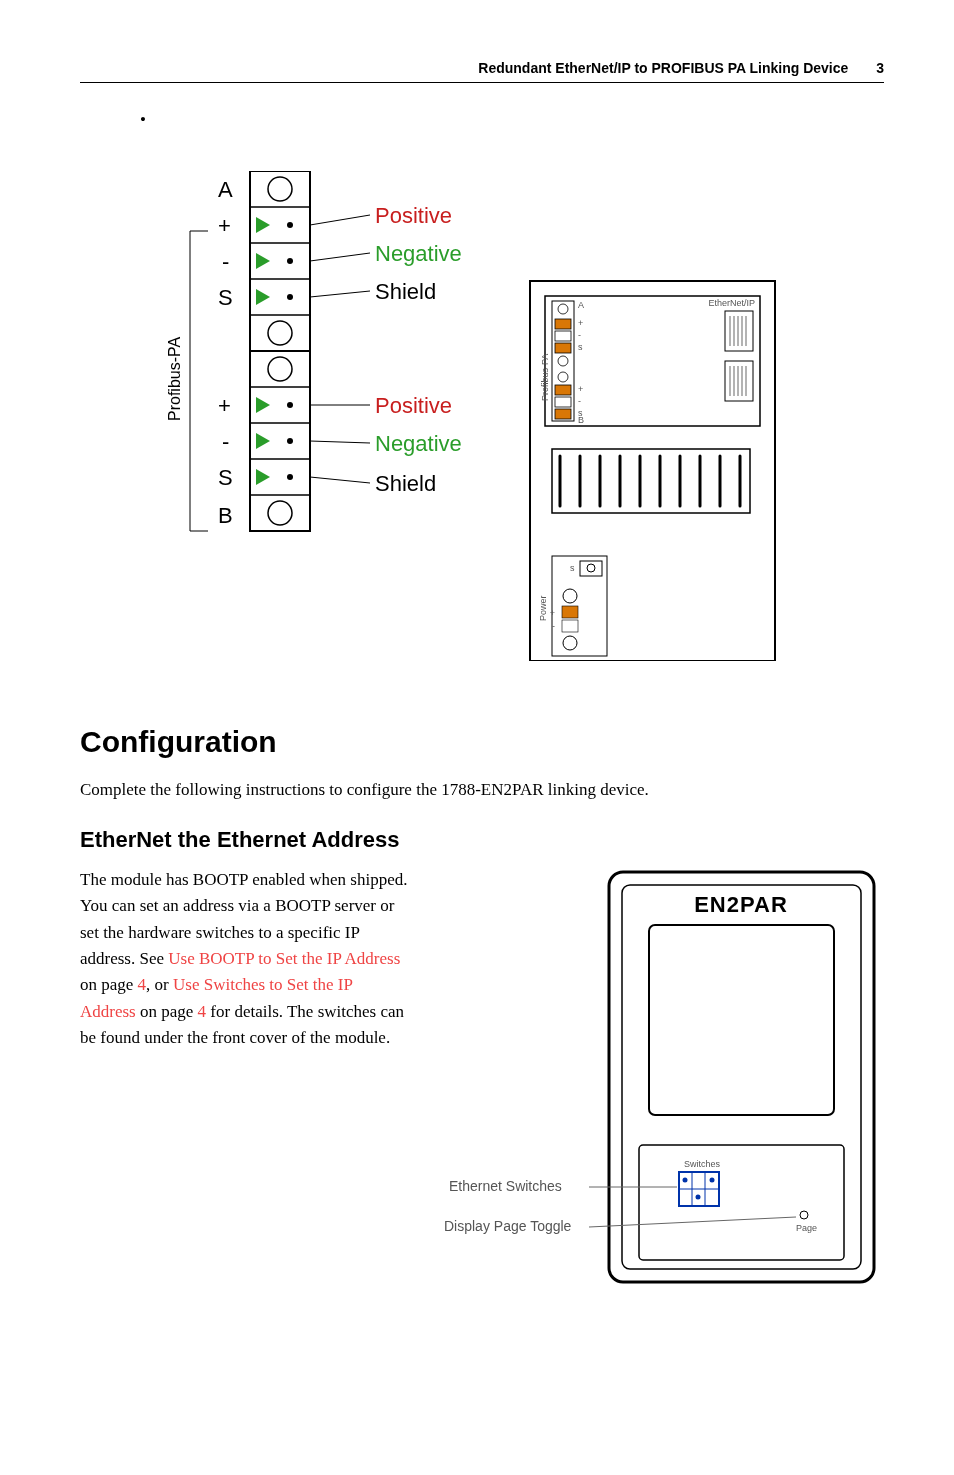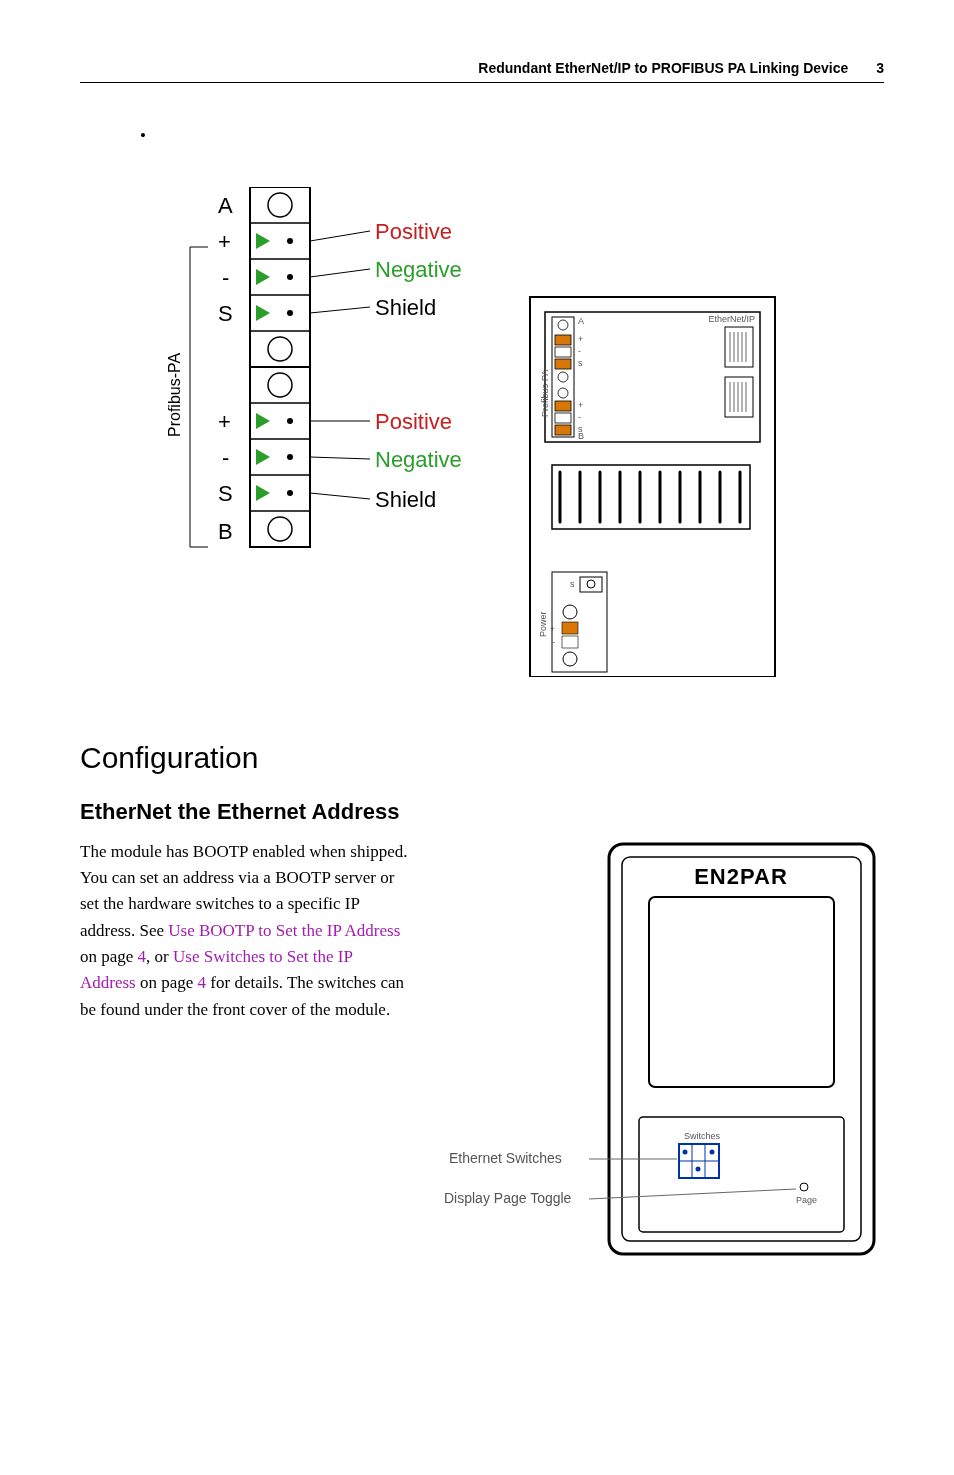--- a/index.html
+++ b/index.html
@@ -11,21 +11,21 @@
     width: 954px;
   }
   .page {
     padding: 60px 70px 60px 80px;
     box-sizing: border-box;
     width: 954px;
   }
   .header-line {
     border-bottom: 1.5px solid #000;
     padding-bottom: 6px;
-    margin-bottom: 40px;
+    margin-bottom: 24px;
     text-align: right;
     font-family: Arial, Helvetica, sans-serif;
     font-size: 14px;
     font-weight: bold;
   }
   .header-title {
     display: inline;
   }
   .header-page {
     display: inline;
@@ -43,21 +43,21 @@
     flex-shrink: 0;
   }
   .figure-wiring {
     margin: 20px 0 30px 80px;
     width: 620px;
     height: 490px;
   }
   h1.section {
     font-family: Arial, Helvetica, sans-serif;
     font-size: 30px;
-    font-weight: normal;
+    font-weight: bold;
     margin: 30px 0 18px 0;
   }
   .body-text {
     font-size: 17px;
     line-height: 1.55;
     margin: 14px 0 24px 0;
   }
   h2.subsection {
     font-family: Arial, Helvetica, sans-serif;
     font-size: 22px;
@@ -74,21 +74,21 @@
     font-size: 17px;
     line-height: 1.55;
   }
   .col-right {
     flex: 1;
     display: flex;
     align-items: flex-end;
     justify-content: flex-end;
   }
   .link {
-    color: #a21caf;
+    color: #ef4444;
     text-decoration: none;
   }
   .device-figure {
     width: 440px;
     height: 430px;
   }
   
   .wire-pos { fill: #c81e1e; font-family: Arial, sans-serif; font-size: 22px; }
   .wire-neg { fill: #2a9d2a; font-family: Arial, sans-serif; font-size: 22px; }
   .wire-shd { fill: #000; font-family: Arial, sans-serif; font-size: 22px; }
@@ -247,20 +247,21 @@
     <rect x="402" y="435" width="16" height="12" fill="#d97706" stroke="#000" stroke-width="0.6"></rect>
     <rect x="402" y="449" width="16" height="12" fill="none" stroke="#000" stroke-width="0.6"></rect>
     <circle cx="410" cy="472" r="7" fill="none" stroke="#000"></circle>
     <text class="small-lbl" x="395" y="445" text-anchor="end">+</text>
     <text class="small-lbl" x="395" y="458" text-anchor="end">-</text>
     <text class="small-lbl" x="-450" y="386" transform="rotate(-90)">Power</text>
   </svg>
 
   <h1 class="section">Configuration</h1>
 
+  <p class="body-text">Complete the following instructions to configure the 1788-EN2PAR linking device.</p>
 
   <h2 class="subsection">EtherNet the Ethernet Address</h2>
 
   <div class="two-col">
     <div class="col-left">
       <span>The module has BOOTP enabled when shipped. You can set an address via a BOOTP server or set the hardware switches to a specific IP address. See </span><a href="#" class="link">Use BOOTP to Set the IP Address</a><span> on page </span><a href="#" class="link">4</a><span>, or </span><a href="#" class="link">Use Switches to Set the IP Address</a><span> on page </span><a href="#" class="link">4</a><span> for details. The switches can be found under the front cover of the module.</span>
     </div>
     <div class="col-right">
       <svg class="device-figure" viewBox="0 0 440 430">
 

